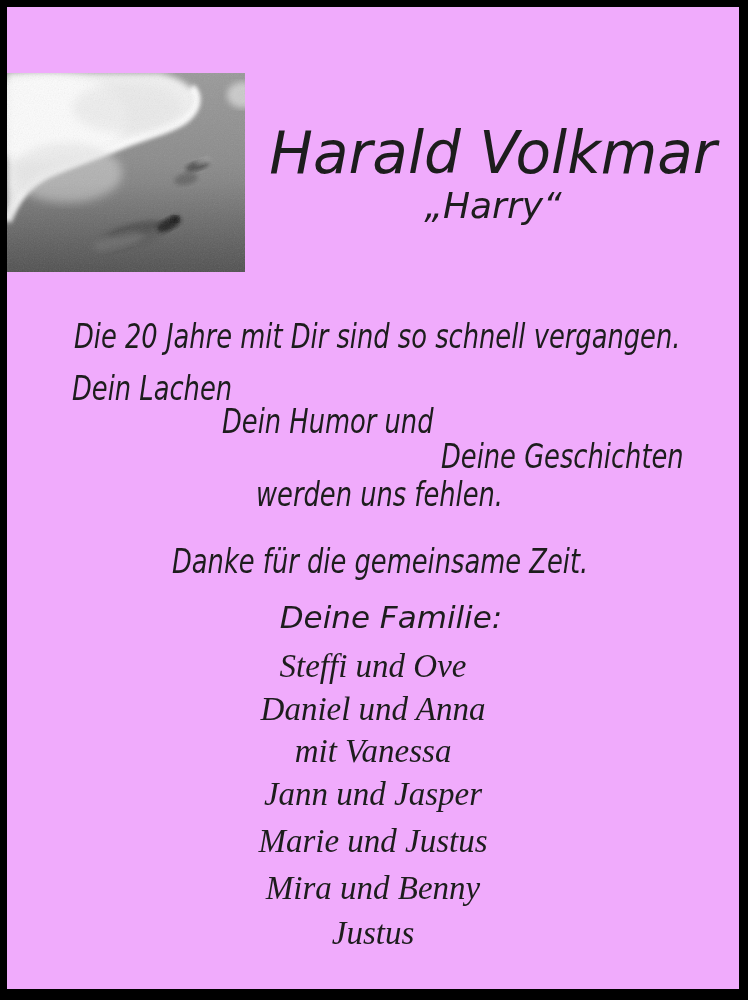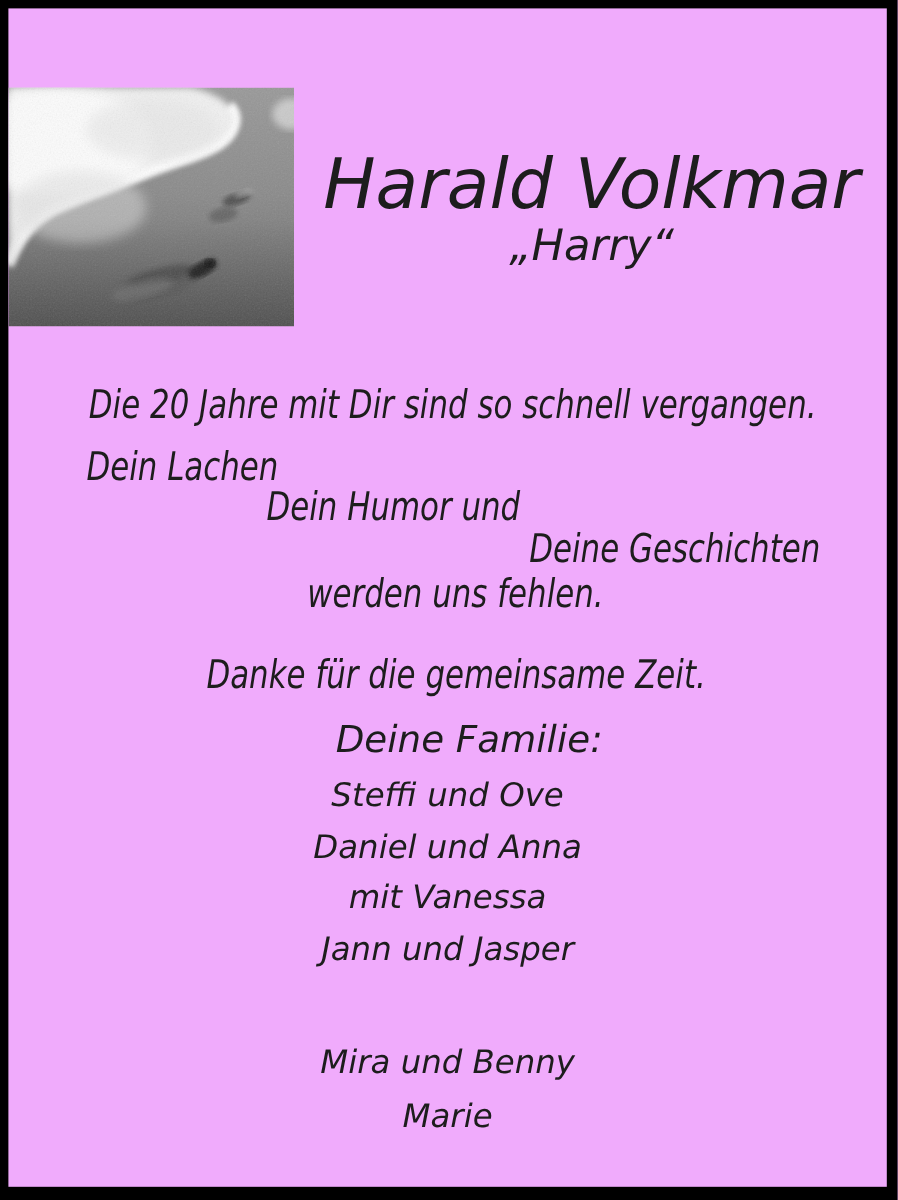--- a/index.html
+++ b/index.html
@@ -36,21 +36,21 @@
 
   .body-line { font-size: 33px; }
   .l1 { left: 67px;  top: 313px; }
   .l2 { left: 65px;  top: 365px; }
   .l3 { left: 215px; top: 398px; }
   .l4 { left: 434px; top: 433px; }
   .l5 { left: 249px; top: 471px; }
   .l6 { left: 165px; top: 538px; }
 
   .family-heading { top: 595px; font-size: 31px; padding-left: 36px; }
-  .family-name { font-size: 27px; }
+  .family-name { font-size: 33px; font-family: Liberation Serif, serif; }
   .f1 { top: 643px; } .f2 { top: 686px; } .f3 { top: 728px; }
   .f4 { top: 771px; } .f5 { top: 818px; } .f6 { top: 865px; }
   .f7 { top: 910px; }
 </style>
 </head>
 <body>
 
 <div class="paper">
 
   <div class="photo">
@@ -113,16 +113,17 @@
   <div class="script body-line condensed l3">Dein Humor und</div>
   <div class="script body-line condensed l4">Deine Geschichten</div>
   <div class="script body-line condensed l5">werden uns fehlen.</div>
   <div class="script body-line condensed l6">Danke für die gemeinsame Zeit.</div>
 
   <div class="script centered family-heading">Deine Familie:</div>
   <div class="script centered family-name f1">Steffi und Ove</div>
   <div class="script centered family-name f2">Daniel und Anna</div>
   <div class="script centered family-name f3">mit Vanessa</div>
   <div class="script centered family-name f4">Jann und Jasper</div>
+  <div class="script centered family-name f5">Marie und Justus</div>
   <div class="script centered family-name f6">Mira und Benny</div>
-  <div class="script centered family-name f7">Marie</div>
+  <div class="script centered family-name f7">Justus</div>
 
 </div>
 
 </body></html>

